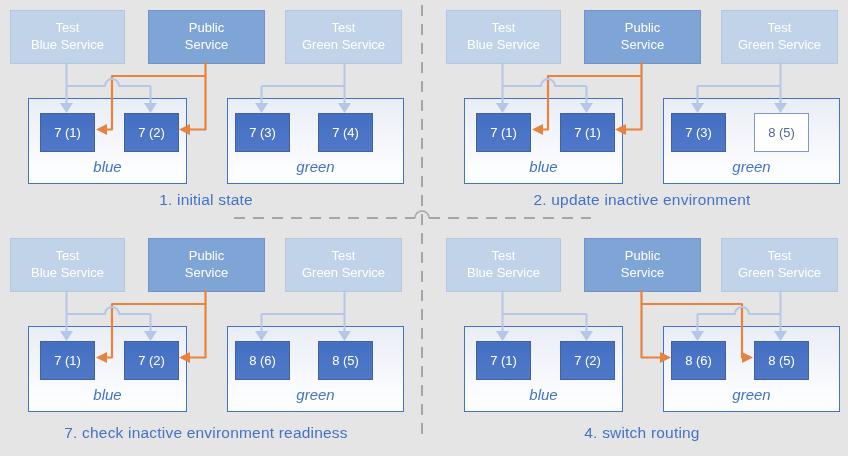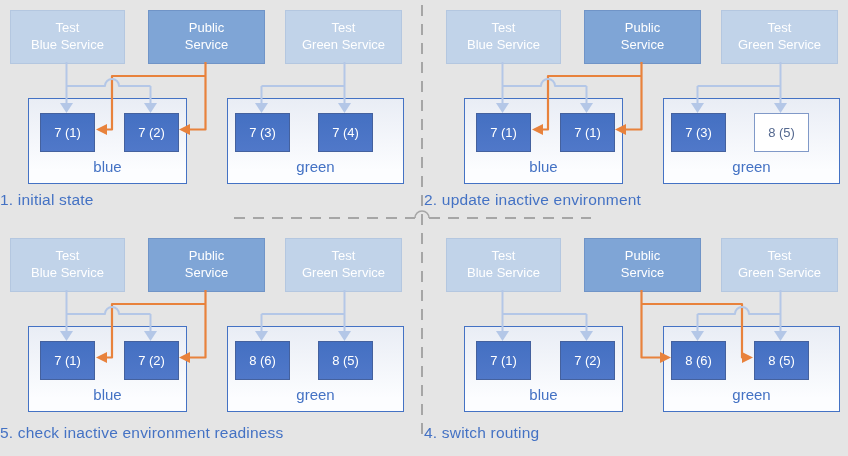--- a/index.html
+++ b/index.html
@@ -5,26 +5,26 @@
   html,body{margin:0;padding:0;background:#ffffff;}
   body{font-family:"Liberation Sans","DejaVu Sans",sans-serif;}
   #stage{position:relative;width:848px;height:456px;background:#e5e5e5;overflow:hidden;}
   .panel{position:absolute;width:424px;height:228px;}
   .svc{position:absolute;top:10px;height:52px;display:flex;align-items:center;justify-content:center;
        text-align:center;color:#ffffff;font-size:13px;line-height:1.3;}
   .svc span{white-space:pre-line;}
   .svc.light{background:#c1d3e9;border:1px solid #b4c7e0;}
   .svc.dark{background:#7fa5d6;border:1px solid #7094c7;justify-content:center;}
   .env{position:absolute;top:98px;height:84px;border:1.5px solid #4472c4;
-       background:linear-gradient(180deg,#e9edf5 0%,#fcfdff 85%);}
+       background:linear-gradient(180deg,#e9edf5 0%,#fcfdff 85%);font-style:italic;}
   .env-label{position:absolute;bottom:8px;left:0;width:100%;text-align:center;color:#4472c4;font-size:15px;}
   .pod{position:absolute;top:113px;width:53px;height:37px;display:flex;align-items:center;justify-content:center;
        color:#ffffff;font-size:13px;background:linear-gradient(180deg,#4470c2,#5078c9);border:1px solid #44619e;}
   .pod.new{background:#ffffff;border:1.5px solid #8099c8;color:#54688f;}
-  .caption{position:absolute;top:191px;left:0;width:412px;color:#4472c4;font-size:15.5px;letter-spacing:.2px;}
+  .caption{position:absolute;top:191px;left:0;width:412px;text-align:center;color:#4472c4;font-size:15.5px;letter-spacing:.2px;}
   .arrows{position:absolute;left:0;top:0;width:424px;height:228px;pointer-events:none;}
   .arrows path{fill:none;stroke-linejoin:round;stroke-linecap:butt;}
   .orange path{stroke:#e8823c;stroke-width:2.2;}
   .orange .fill{fill:#e8823c;stroke:none;}
   .lblue path{stroke:#b4c7e7;stroke-width:2;}
   .lblue .fill{fill:#b4c7e7;stroke:none;}
   .dividers{position:absolute;left:0;top:0;pointer-events:none;}
   .dash{stroke:#a6a6a6;stroke-width:2;fill:none;stroke-dasharray:11 8;}
   .hoparc{stroke:#a6a6a6;stroke-width:1.6;fill:none;}
 </style>
@@ -197,21 +197,21 @@
       </g>
       <g class="lblue">
         <path d="M344.5 62 V86"></path>
           <path d="M261.5 86 H344.5"></path>
         <path d="M261.5 86 V104"></path>
           <polygon class="fill" points="255,103 268,103 261.5,113"></polygon>
         <path d="M344.5 86 V104"></path>
           <polygon class="fill" points="338,103 351,103 344.5,113"></polygon>
       </g>
     </svg>
-    <div class="caption" style="top:196px">5. check inactive environment readiness</div>
+    <div class="caption" style="top:196px">7. check inactive environment readiness</div>
   </section>
 
   <section class="panel" style="left:424px;top:228px">
     <div class="svc light" style="left:22px;width:113px">
       <span>Test
 Blue Service</span>
       </div>
     <div class="svc dark" style="left:160px;width:115px">
       <span>Public
 Service</span>

